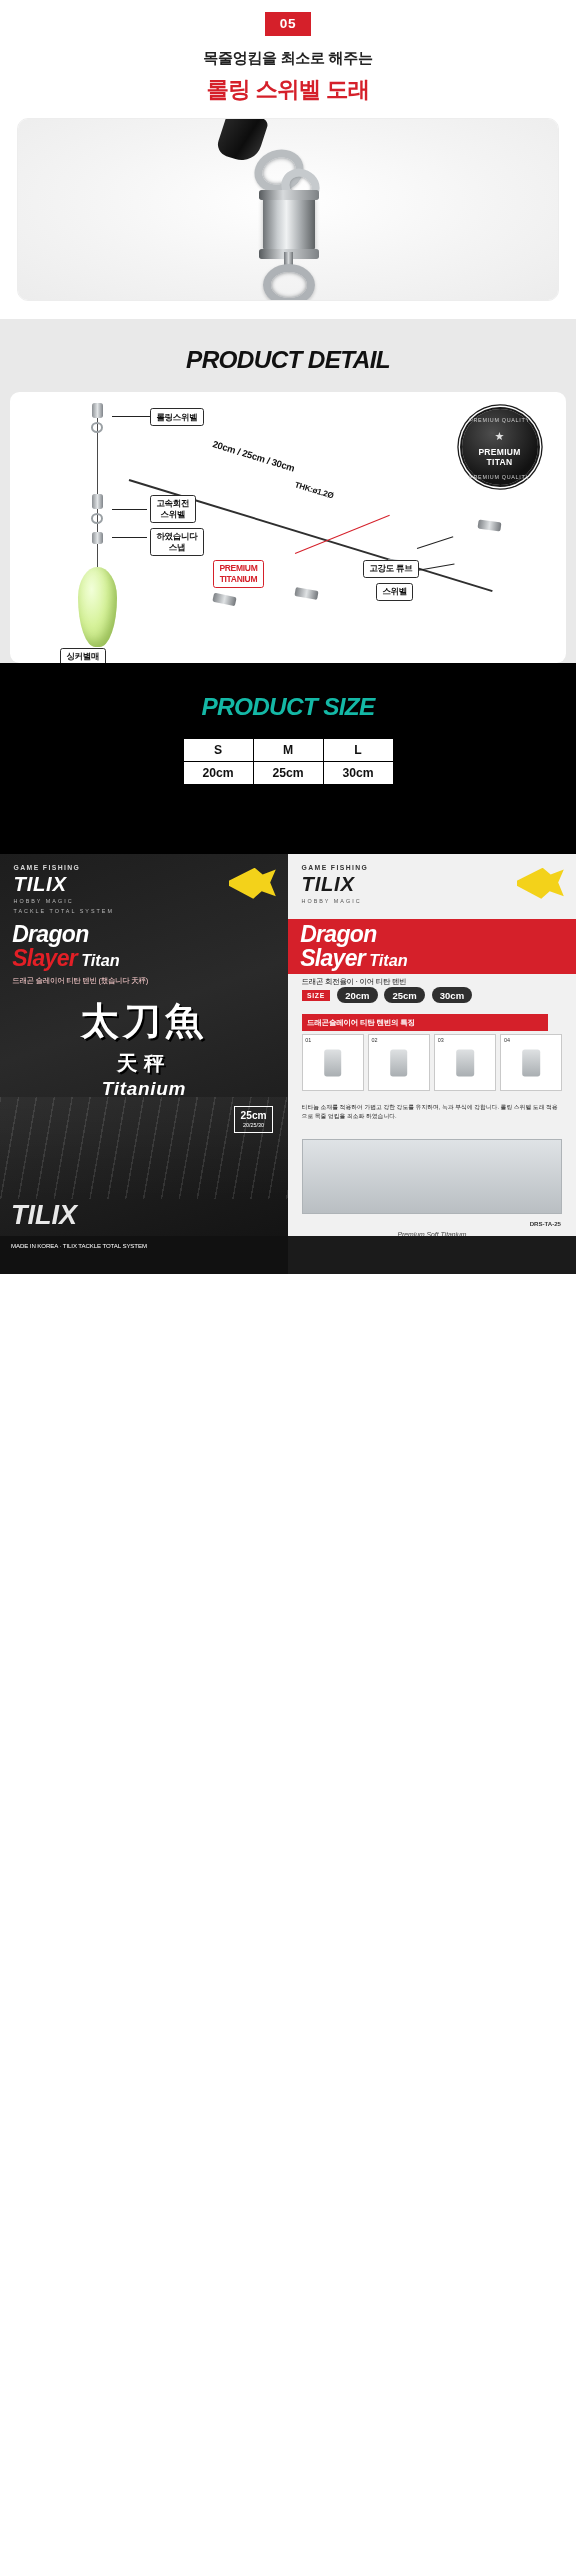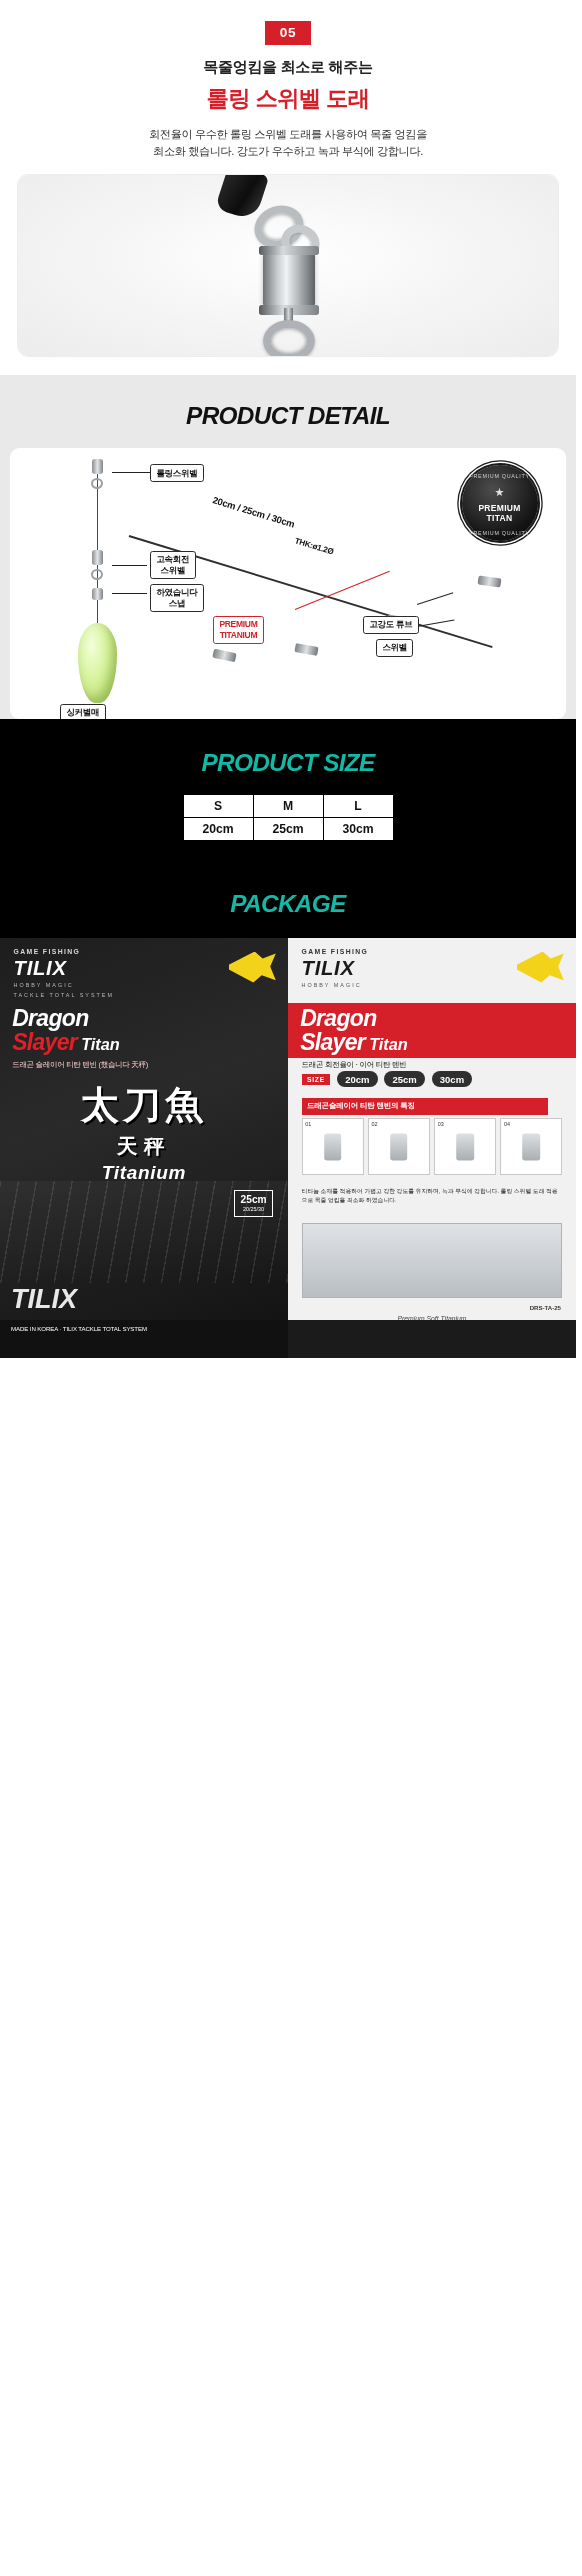--- a/index.html
+++ b/index.html
@@ -2,21 +2,21 @@
 <html lang="ko" style="font-size:11px"><head>
 <meta charset="utf-8">
 <style>
   * { box-sizing: border-box; margin: 0; padding: 0; }
   body {
     width: 583px;
     font-family: "Liberation Sans", "DejaVu Sans", sans-serif;
     background: #ffffff;
     color: #111;
   }
-  .page { width: 576px; margin-top: 9px; }
+  .page { width: 576px; }
 
   
   .sec-header {
     background: #ffffff;
     padding: 12.2px 0 17.6px;
     text-align: center;
   }
   .num-badge {
     display: inline-block;
     background: #d5202a;
@@ -450,22 +450,20 @@
 </style>
 </head>
 <body>
 
 <div class="page">
 
   <section class="sec-header">
     <div class="num-badge">05</div>
     <div class="sub-title">목줄엉킴을 최소로 해주는</div>
     <div class="main-title">롤링 스위벨 도래</div>
-    <div class="desc" style="white-space:pre-line">회전율이 우수한 롤링 스위벨 도래를 사용하여 목줄 엉킴을
-최소화 했습니다. 강도가 우수하고 녹과 부식에 강합니다.</div>
 
     <div class="hero-wrap">
       <div class="hero-photo">
         <div class="sw-line"></div>
         <div class="sw-ring-top"></div>
         <div class="sw-ring-top2"></div>
         <div class="sw-barrel"></div>
         <div class="sw-stem"></div>
         <div class="sw-ring-bot"></div>
       </div>
@@ -534,21 +532,20 @@
       <tr>
         <td>20cm</td>
         <td>25cm</td>
         <td>30cm</td>
       </tr>
     </tbody>
       </table>
   </section>
 
   <section class="sec-package">
-    <h2 class="sec-title invert">PACKAGE</h2>
 
     <div class="pack-row">
 
       <div class="pack left">
         <div class="pk-head">
           <div class="pk-gamefishing">GAME FISHING</div>
           <div class="pk-brand">TILIX</div>
           <div class="pk-brandsub">HOBBY MAGIC</div>
           <div class="pk-brandsub" style="margin-top:4.1px">TACKLE TOTAL SYSTEM</div>
         </div>

